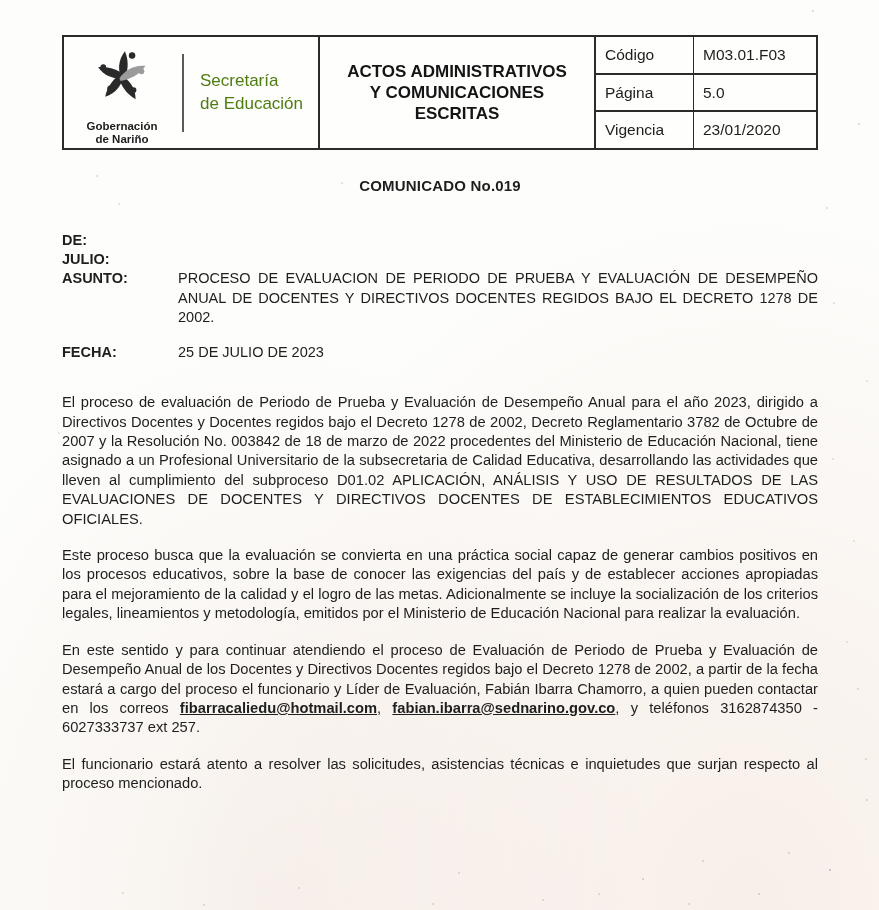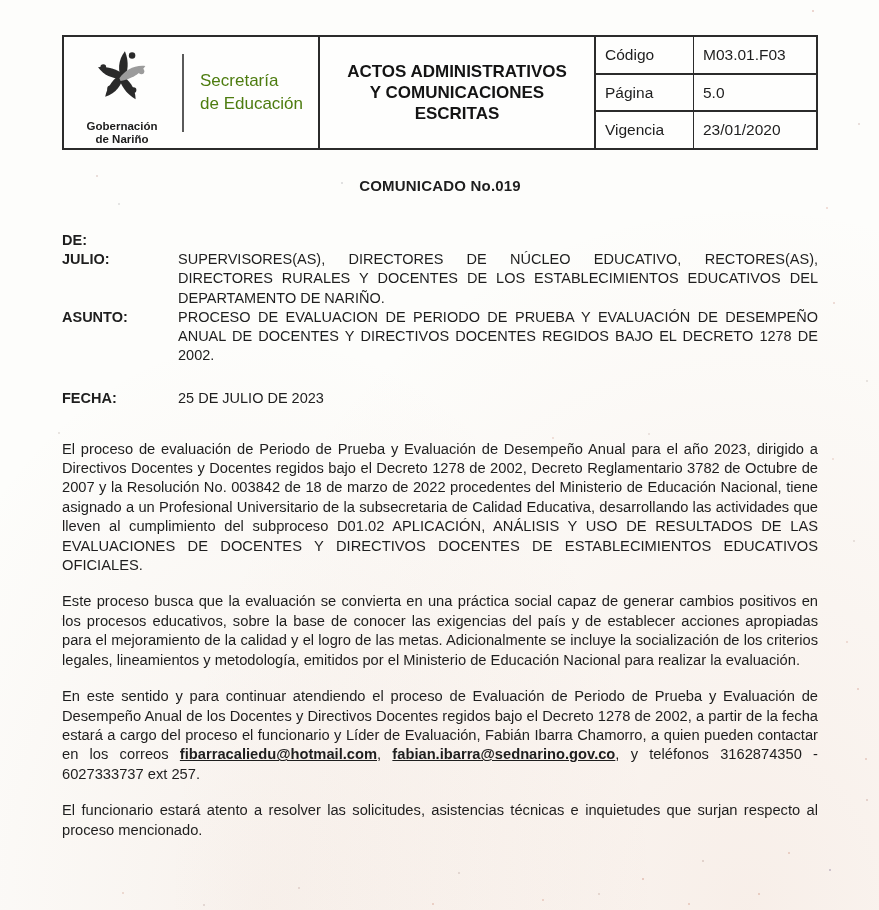--- a/index.html
+++ b/index.html
@@ -84,21 +84,21 @@
   
   .doc-heading {
     margin-top: 27px;
     text-align: center;
     font-weight: bold;
     font-size: 15px;
     letter-spacing: 0.2px;
   }
   .fields { margin-top: 37px; font-size: 14.5px; line-height: 19.2px; }
   .field-row { display: grid; grid-template-columns: 116px 1fr; }
-  .field-row.gap-before { margin-top: 24px; }
+  .field-row.gap-before { margin-top: 16px; }
   .field-label { font-weight: bold; }
   .field-value div { text-align: justify; }
   .paragraphs { margin-top: 31px; font-size: 14.7px; line-height: 19.4px; }
   .paragraphs p { margin: 0 0 17px 0; text-align: justify; }
   .email { color: inherit; text-decoration: underline; cursor: pointer; font-weight: bold; }
 </style>
 </head>
 <body>
 
 <div class="page">
@@ -158,23 +158,20 @@
   </div>
 
   <div class="doc-heading">COMUNICADO No.019</div>
 
   <div class="fields">
     <div class="field-row">
       <div class="field-label">DE:</div>
     </div>
     <div class="field-row">
       <div class="field-label">JULIO:</div>
-      <div class="field-value">
-        <div>SUPERVISORES(AS), DIRECTORES DE NÚCLEO EDUCATIVO, RECTORES(AS), DIRECTORES RURALES Y DOCENTES DE LOS ESTABLECIMIENTOS EDUCATIVOS DEL DEPARTAMENTO  DE NARIÑO.</div>
-      </div>
     </div>
     <div class="field-row">
       <div class="field-label">ASUNTO:</div>
       <div class="field-value">
         <div>PROCESO DE EVALUACION  DE PERIODO DE PRUEBA Y EVALUACIÓN DE DESEMPEÑO ANUAL DE DOCENTES Y DIRECTIVOS DOCENTES REGIDOS BAJO EL DECRETO 1278 DE 2002.</div>
       </div>
     </div>
     <div class="field-row gap-before">
       <div class="field-label">FECHA:</div>
       <div class="field-value">

